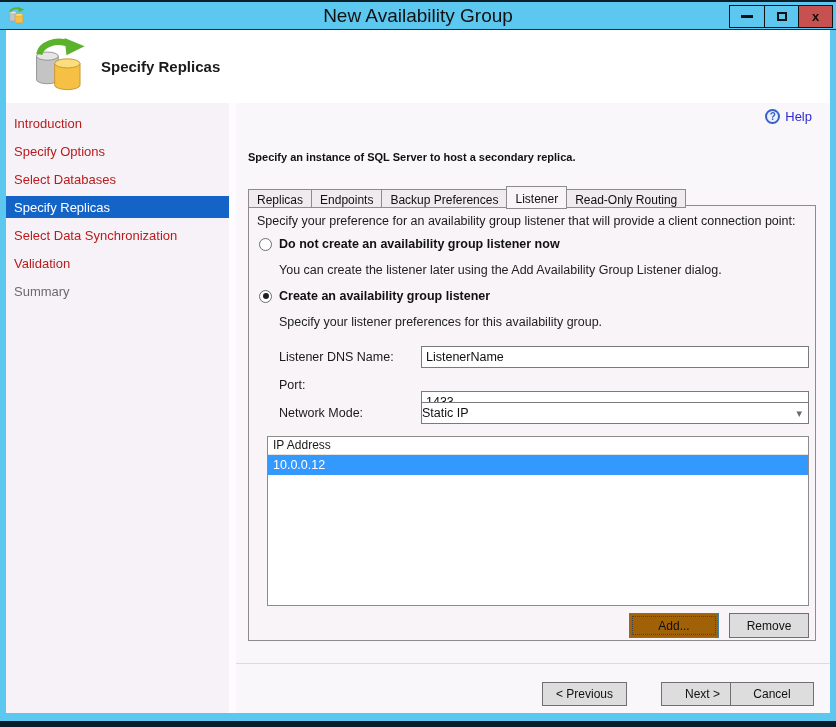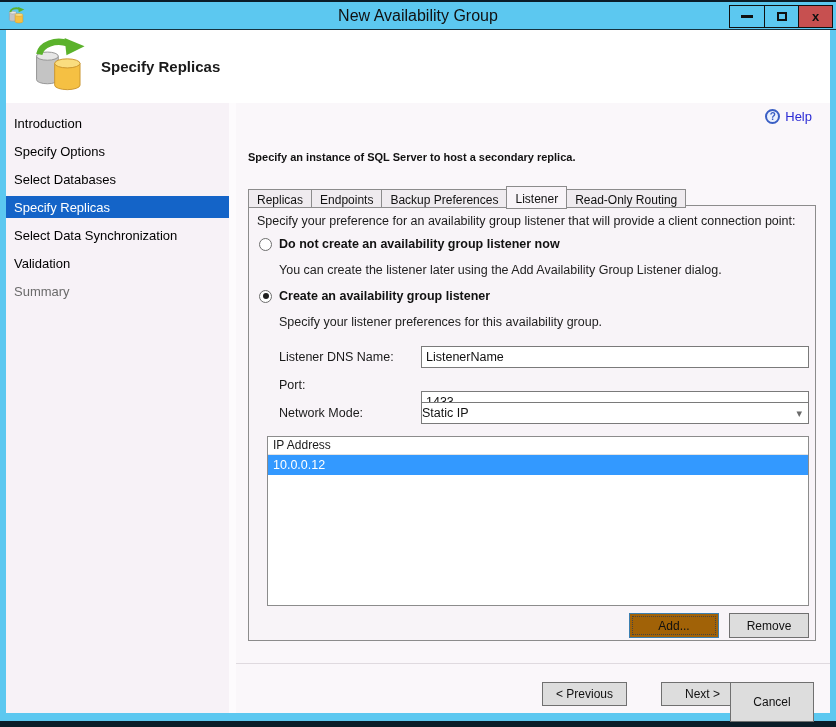--- a/index.html
+++ b/index.html
@@ -16,21 +16,21 @@
     border-bottom:6px solid #0B1D28;
   }
   
   .titlebar {
     position:absolute; top:0; left:0; right:0; height:28px;
     border-bottom:1px solid #16323F;
   }
   .titlebar-icon { position:absolute; left:8px; top:5px; width:18px; height:18px; }
   .titlebar-title {
     position:absolute; left:0; right:0; top:0; height:28px;
-    text-align:center; line-height:28px; font-size:16px; color:#111;
+    text-align:center; line-height:28px; font-size:19px; color:#111;
   }
   .win-controls {
     position:absolute; right:3px; top:3px; display:flex;
     border:1px solid #101010;
   }
   .win-btn {
     width:34px; height:21px; display:flex; align-items:center; justify-content:center;
     border-left:1px solid #101010; cursor:default;
   }
   .win-btn:first-child { border-left:none; }
@@ -55,21 +55,21 @@
   .sidebar {
     position:absolute; left:0; top:73px; bottom:0; width:223px;
     background:#F7F2F7; padding-top:6px;
   }
   .side-gap {
     position:absolute; left:223px; top:73px; bottom:0; width:7px;
     background:#FDFBFD;
   }
   .step {
     height:28px; display:flex; align-items:center;
-    padding-left:8px; font-size:13px; color:#000000; cursor:pointer;
+    padding-left:8px; font-size:13px; color:#b91c1c; cursor:pointer;
     white-space:nowrap;
   }
   .step.selected { height:22px; margin:3px 0; background:#1464C8; color:#FFFFFF; }
   .step.disabled { color:#6B6B6B; cursor:default; }
   
   .main { position:absolute; left:230px; right:0; top:73px; bottom:0; background:#FAF7FA; }
   .help {
     position:absolute; top:6px; right:18px; display:flex; align-items:center; gap:5px;
     font-size:13px; color:#2B2BD5; cursor:pointer;
   }
@@ -137,21 +137,21 @@
     background:#DDDDDD; border:1px solid #707070;
     font-family:"Liberation Sans", sans-serif; font-size:12px; color:#111;
     display:flex; align-items:center; justify-content:center; cursor:pointer;
   }
   .btn-add { position:absolute; left:380px; top:407px; width:90px; height:25px;
     border:1px solid #3C7FB1; outline:1px dotted #444; outline-offset:-4px; background:#a16207; }
   .btn-remove { position:absolute; left:480px; top:407px; width:80px; height:25px; }
   .footer-sep { position:absolute; left:0; right:0; top:560px; height:1px; background:#DFDADF; }
   .btn-prev { position:absolute; left:306px; top:579px; width:85px; height:24px; }
   .btn-next { position:absolute; left:401px; top:579px; width:83px; height:24px;margin-left:24px; }
-  .btn-cancel { position:absolute; left:494px; top:579px; width:84px; height:40px; }
+  .btn-cancel { position:absolute; left:494px; top:579px; width:84px; height:24px; }
 </style>
 </head>
 <body>
 
 <div class="window">
 
   <div class="titlebar">
     <span class="titlebar-icon">
       <svg viewBox="0 0 64 64" width="18" height="18">
         <path d="M5,20 L5,46 A12,4.5 0 0 0 29,46 L29,20 Z" fill="#C4C4C4" stroke="#8F8F8F" stroke-width="1.5"></path>

